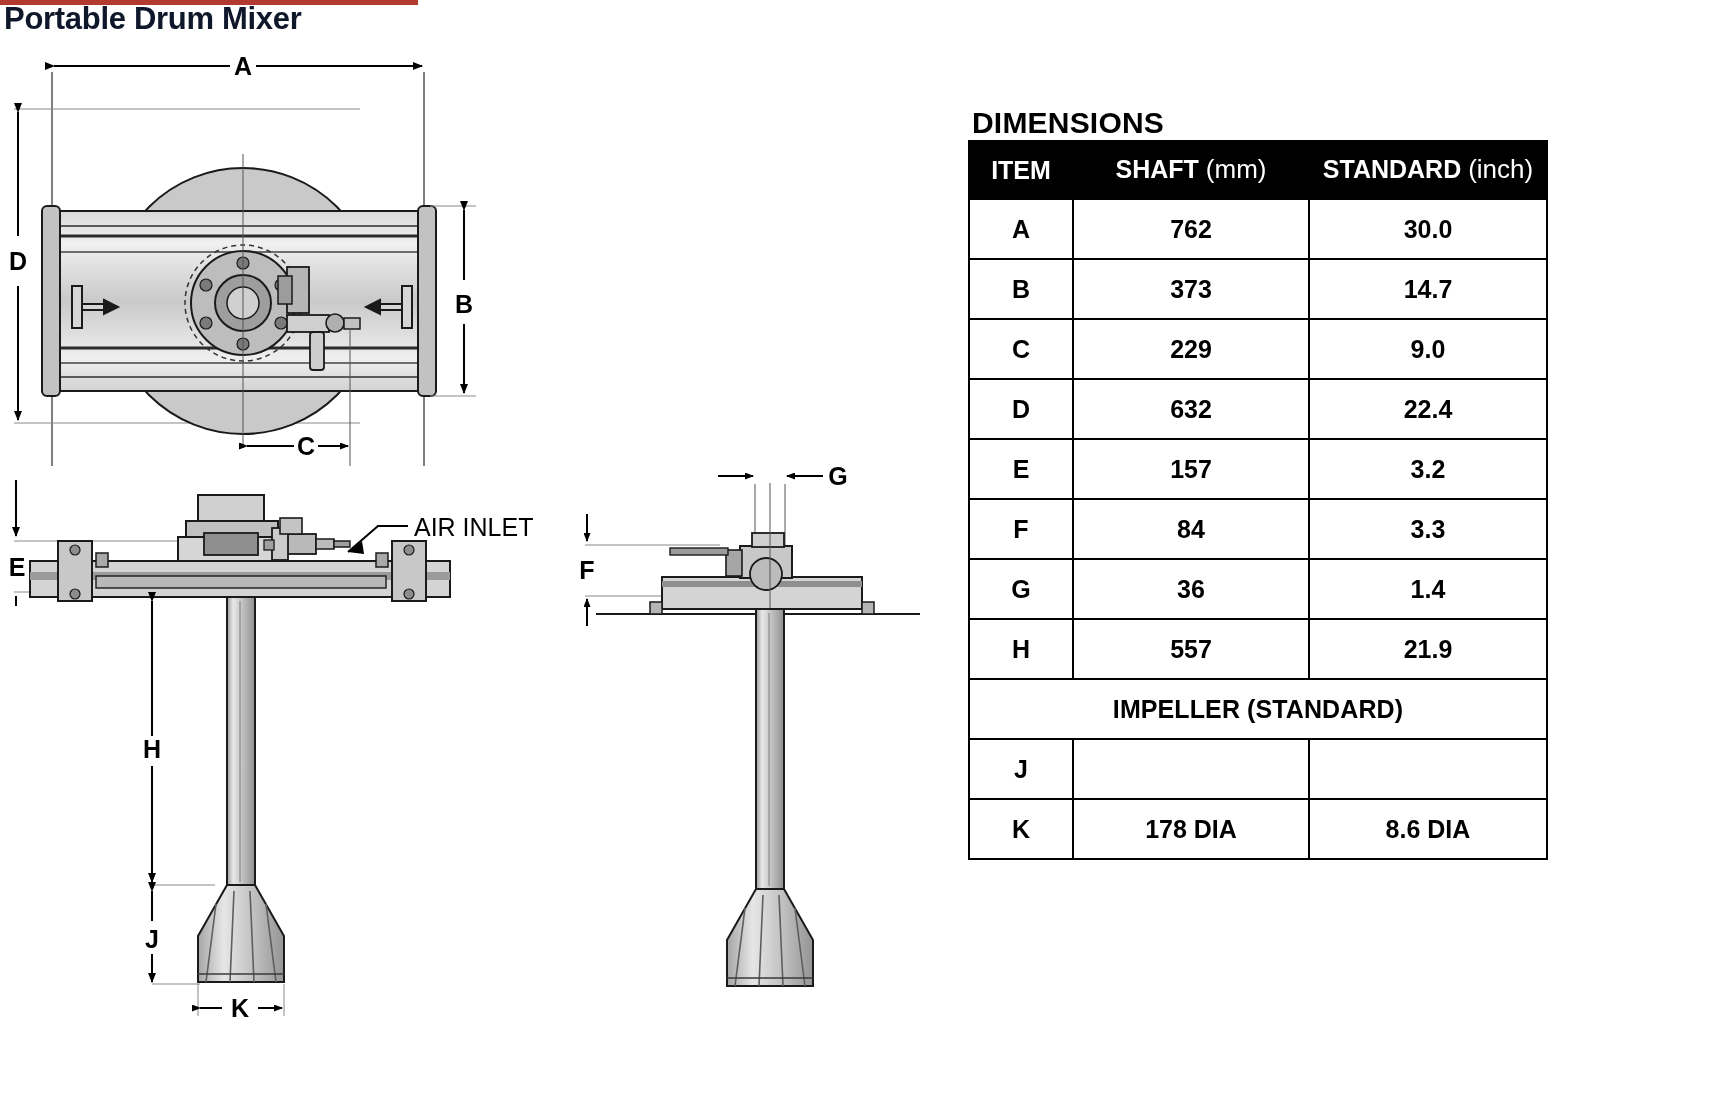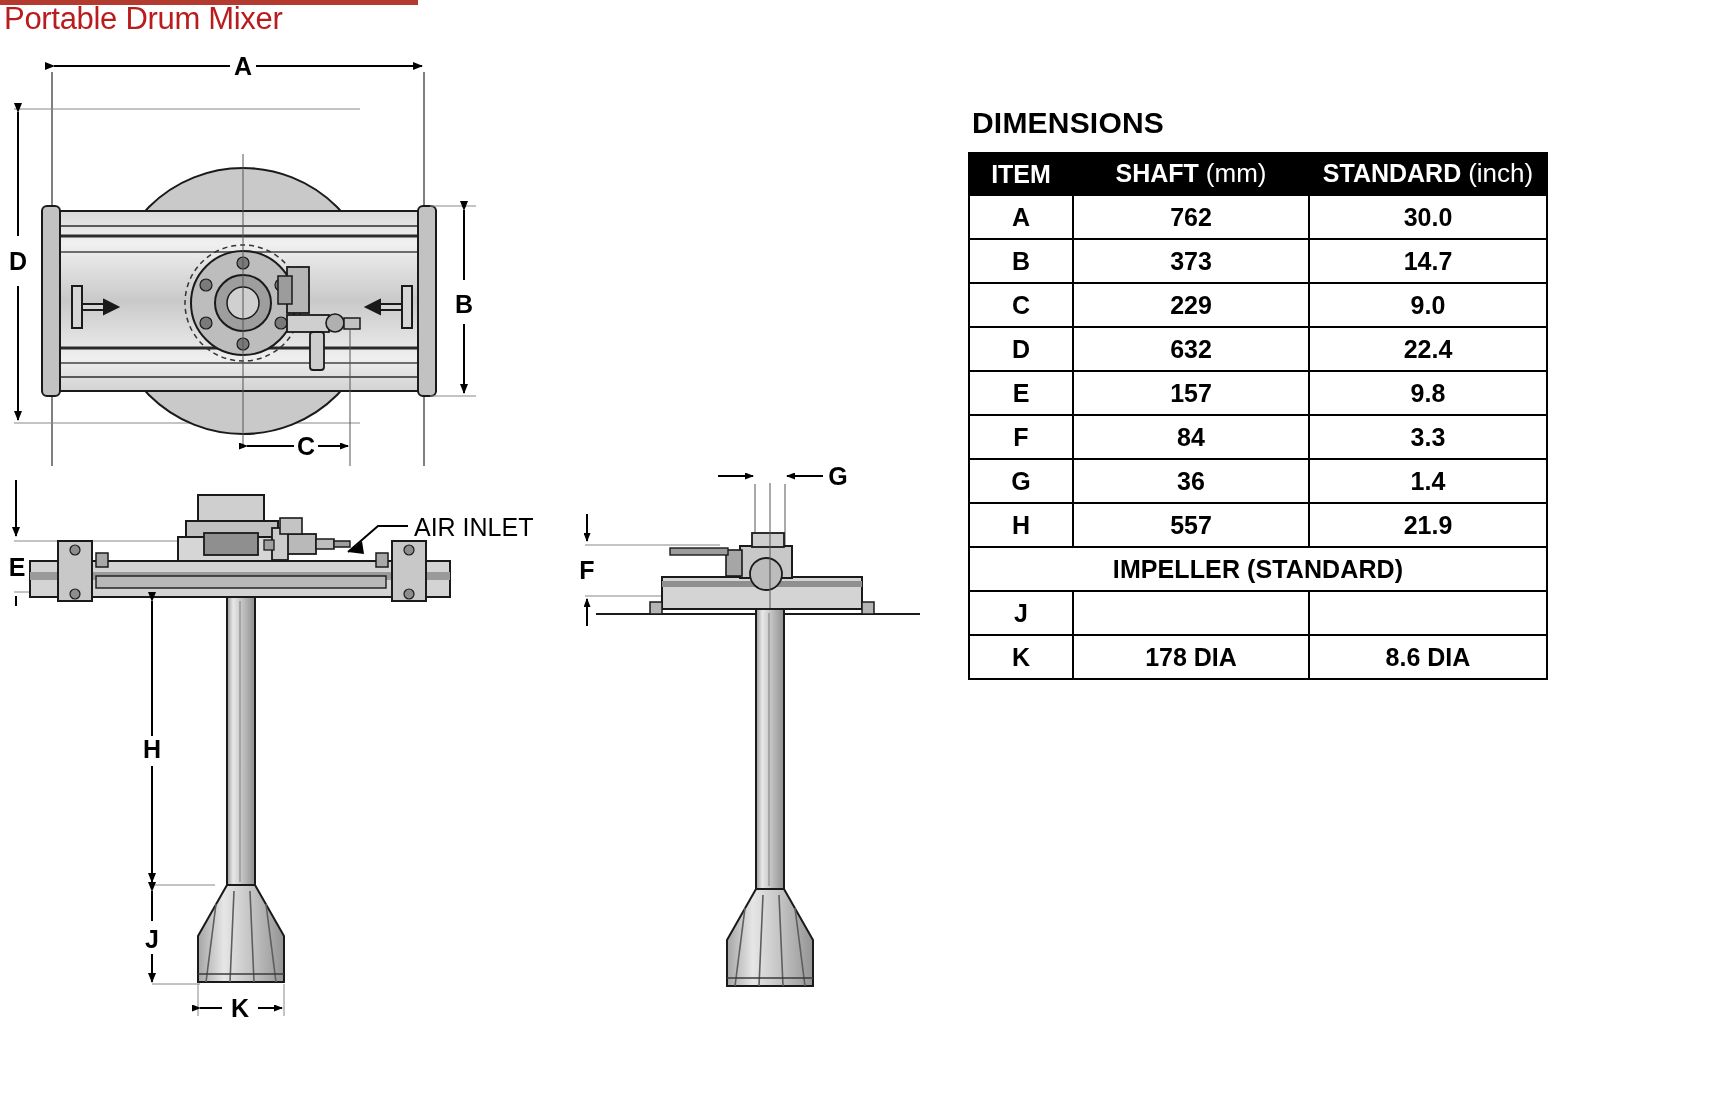--- a/index.html
+++ b/index.html
@@ -24,23 +24,23 @@
     height: 5px;
     background: #b33a2e;
   }
 
   
   .page-title {
     position: absolute;
     left: 4px;
     top: 1px;
     font-size: 31px;
-    font-weight: normal;
+    font-weight: bold;
     letter-spacing: -0.3px;
-    color: #b91c1c;
+    color: #0f172a;
     white-space: nowrap;
   }
 
   
   .drawings {
     position: absolute;
     left: 0;
     top: 36px;
     width: 950px;
     height: 1010px;
@@ -52,36 +52,36 @@
     position: absolute;
     left: 968px;
     top: 106px;
     width: 580px;
   }
   .dims-heading {
     font-size: 30px;
     font-weight: bold;
     letter-spacing: 0.2px;
     color: #000;
-    margin: 0 0 12px 4px;
+    margin: 0 0 0 4px;
   }
   table.dims {
     border-collapse: collapse;
     width: 578px;
     table-layout: fixed;
     background: #fff;
   }
   table.dims td, table.dims th {
     border: 2px solid #000;
     text-align: center;
     font-size: 25px;
     font-weight: bold;
     color: #000;
     height: 42px;
-    padding: 0;
+    padding: 8px;
     line-height: 1.05;
   }
   table.dims thead th {
     background: #000;
     color: #fff;
     border: 2px solid #000;
     font-size: 25px;
     height: 40px;
   }
   table.dims thead th .unit {
@@ -362,21 +362,21 @@
         <td>9.0</td>
       </tr>
       <tr>
         <td>D</td>
         <td>632</td>
         <td>22.4</td>
       </tr>
       <tr>
         <td>E</td>
         <td>157</td>
-        <td>9.8</td>
+        <td>3.2</td>
       </tr>
       <tr>
         <td>F</td>
         <td>84</td>
         <td>3.3</td>
       </tr>
       <tr>
         <td>G</td>
         <td>36</td>
         <td>1.4</td>

